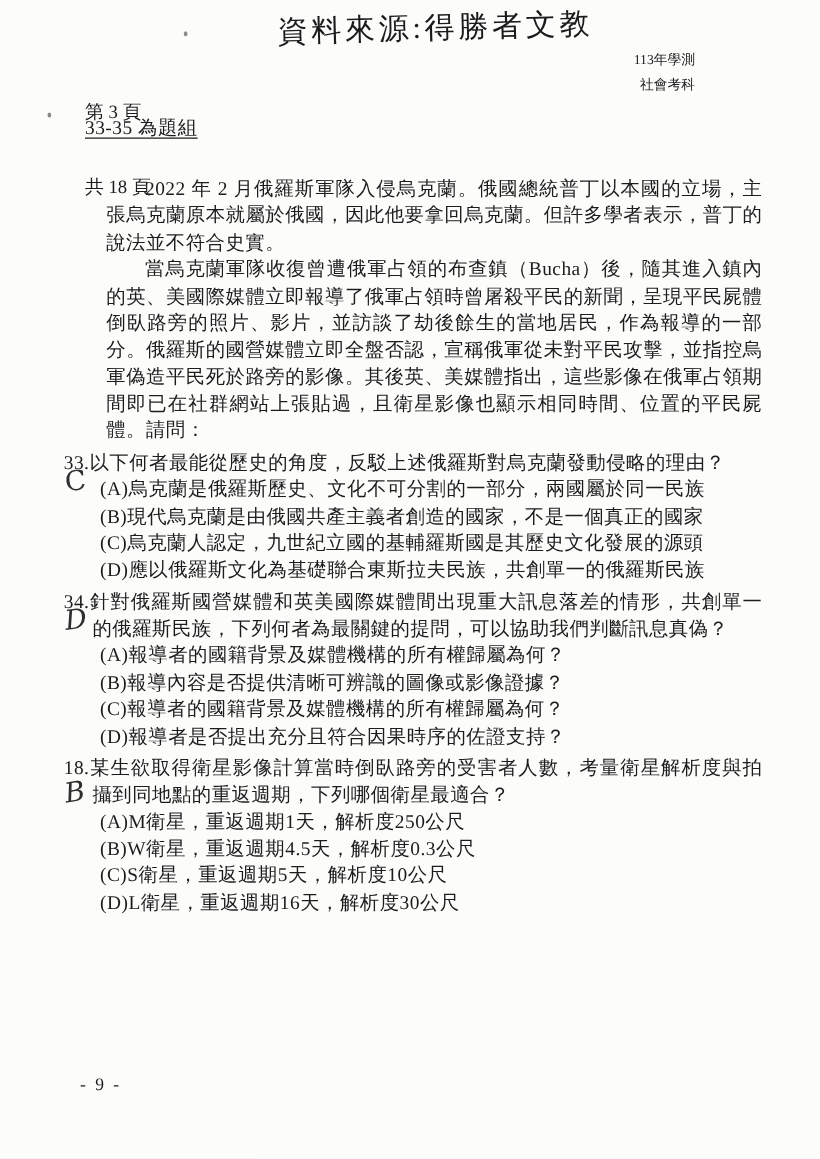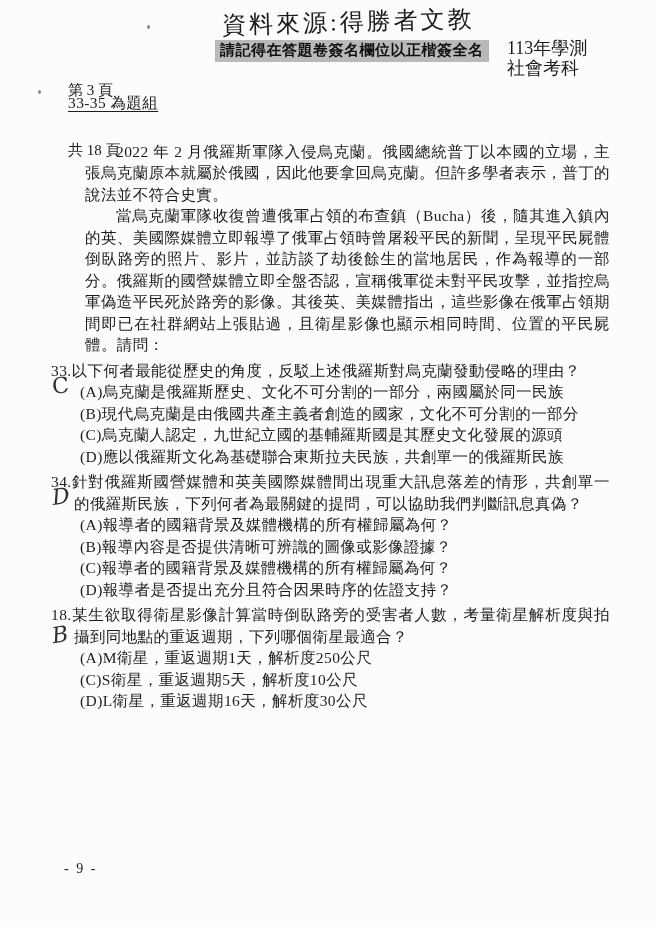--- a/index.html
+++ b/index.html
@@ -40,22 +40,23 @@
     font-weight: bold;
     background: #b9b9b9;
     color: #111;
     padding: 1px 5px 2px 5px;
     letter-spacing: 0.5px;
     white-space: nowrap;
   }
   .hdr-right {
     position: absolute;
     left: 507px; top: 38px;
-    font-size: 18px;
+    font-size: 11px;
     line-height: 20px;
+    text-align: right;
   }
 
   
   .content {
     position: absolute;
     left: 62px; top: 92px;
     width: 548px;
     font-size: 15.5px;
     line-height: 21.5px;
     letter-spacing: 0.4px;
@@ -116,55 +117,55 @@
 
   <div class="hw-source">資料來源:得勝者文教</div>
 
   <div class="speck speck-1"></div>
   <div class="speck speck-2"></div>
 
   <div class="hdr-left">
     <div>第 3 頁</div>
     <div>共 18 頁</div>
   </div>
-  <div class="hdr-notice">請記得在答題卷簽名欄位以正楷簽全名</div>
   <div class="hdr-right">
     <div>113年學測</div>
     <div>社會考科</div>
   </div>
 
   <div class="content">
 
     <div class="group-title">33-35 為題組</div>
 
     <div class="para">2022 年 2 月俄羅斯軍隊入侵烏克蘭。俄國總統普丁以本國的立場，主張烏克蘭原本就屬於俄國，因此他要拿回烏克蘭。但許多學者表示，普丁的說法並不符合史實。</div>
     <div class="para">當烏克蘭軍隊收復曾遭俄軍占領的布查鎮（Bucha）後，隨其進入鎮內的英、美國際媒體立即報導了俄軍占領時曾屠殺平民的新聞，呈現平民屍體倒臥路旁的照片、影片，並訪談了劫後餘生的當地居民，作為報導的一部分。俄羅斯的國營媒體立即全盤否認，宣稱俄軍從未對平民攻擊，並指控烏軍偽造平民死於路旁的影像。其後英、美媒體指出，這些影像在俄軍占領期間即已在社群網站上張貼過，且衛星影像也顯示相同時間、位置的平民屍體。請問：</div>
 
     <div class="question">
       <span class="hw-answer c">C</span>
       <div class="q-stem"><span class="q-num">33.</span><span>以下何者最能從歷史的角度，反駁上述俄羅斯對烏克蘭發動侵略的理由？</span></div>
       <div class="q-option">(A)烏克蘭是俄羅斯歷史、文化不可分割的一部分，兩國屬於同一民族</div>
-      <div class="q-option">(B)現代烏克蘭是由俄國共產主義者創造的國家，文化不可分割的一部分</div>
+      <div class="q-option">(B)現代烏克蘭是由俄國共產主義者創造的國家，不是一個真正的國家</div>
       <div class="q-option">(C)烏克蘭人認定，九世紀立國的基輔羅斯國是其歷史文化發展的源頭</div>
       <div class="q-option">(D)應以俄羅斯文化為基礎聯合東斯拉夫民族，共創單一的俄羅斯民族</div>
     </div>
 
     <div class="question">
       <span class="hw-answer d">D</span>
       <div class="q-stem"><span class="q-num">34.</span><span>針對俄羅斯國營媒體和英美國際媒體間出現重大訊息落差的情形，共創單一的俄羅斯民族，下列何者為最關鍵的提問，可以協助我們判斷訊息真偽？</span></div>
       <div class="q-option">(A)報導者的國籍背景及媒體機構的所有權歸屬為何？</div>
       <div class="q-option">(B)報導內容是否提供清晰可辨識的圖像或影像證據？</div>
       <div class="q-option">(C)報導者的國籍背景及媒體機構的所有權歸屬為何？</div>
       <div class="q-option">(D)報導者是否提出充分且符合因果時序的佐證支持？</div>
     </div>
 
     <div class="question">
       <span class="hw-answer b">B</span>
       <div class="q-stem"><span class="q-num">18.</span><span>某生欲取得衛星影像計算當時倒臥路旁的受害者人數，考量衛星解析度與拍攝到同地點的重返週期，下列哪個衛星最適合？</span></div>
       <div class="q-option">(A)M衛星，重返週期1天，解析度250公尺</div>
+      <div class="q-option">(B)W衛星，重返週期4.5天，解析度0.3公尺</div>
       <div class="q-option">(C)S衛星，重返週期5天，解析度10公尺</div>
       <div class="q-option">(D)L衛星，重返週期16天，解析度30公尺</div>
     </div>
 
   </div>
 
   <div class="footer-page">- 9 -</div>
 
 </div>
 

